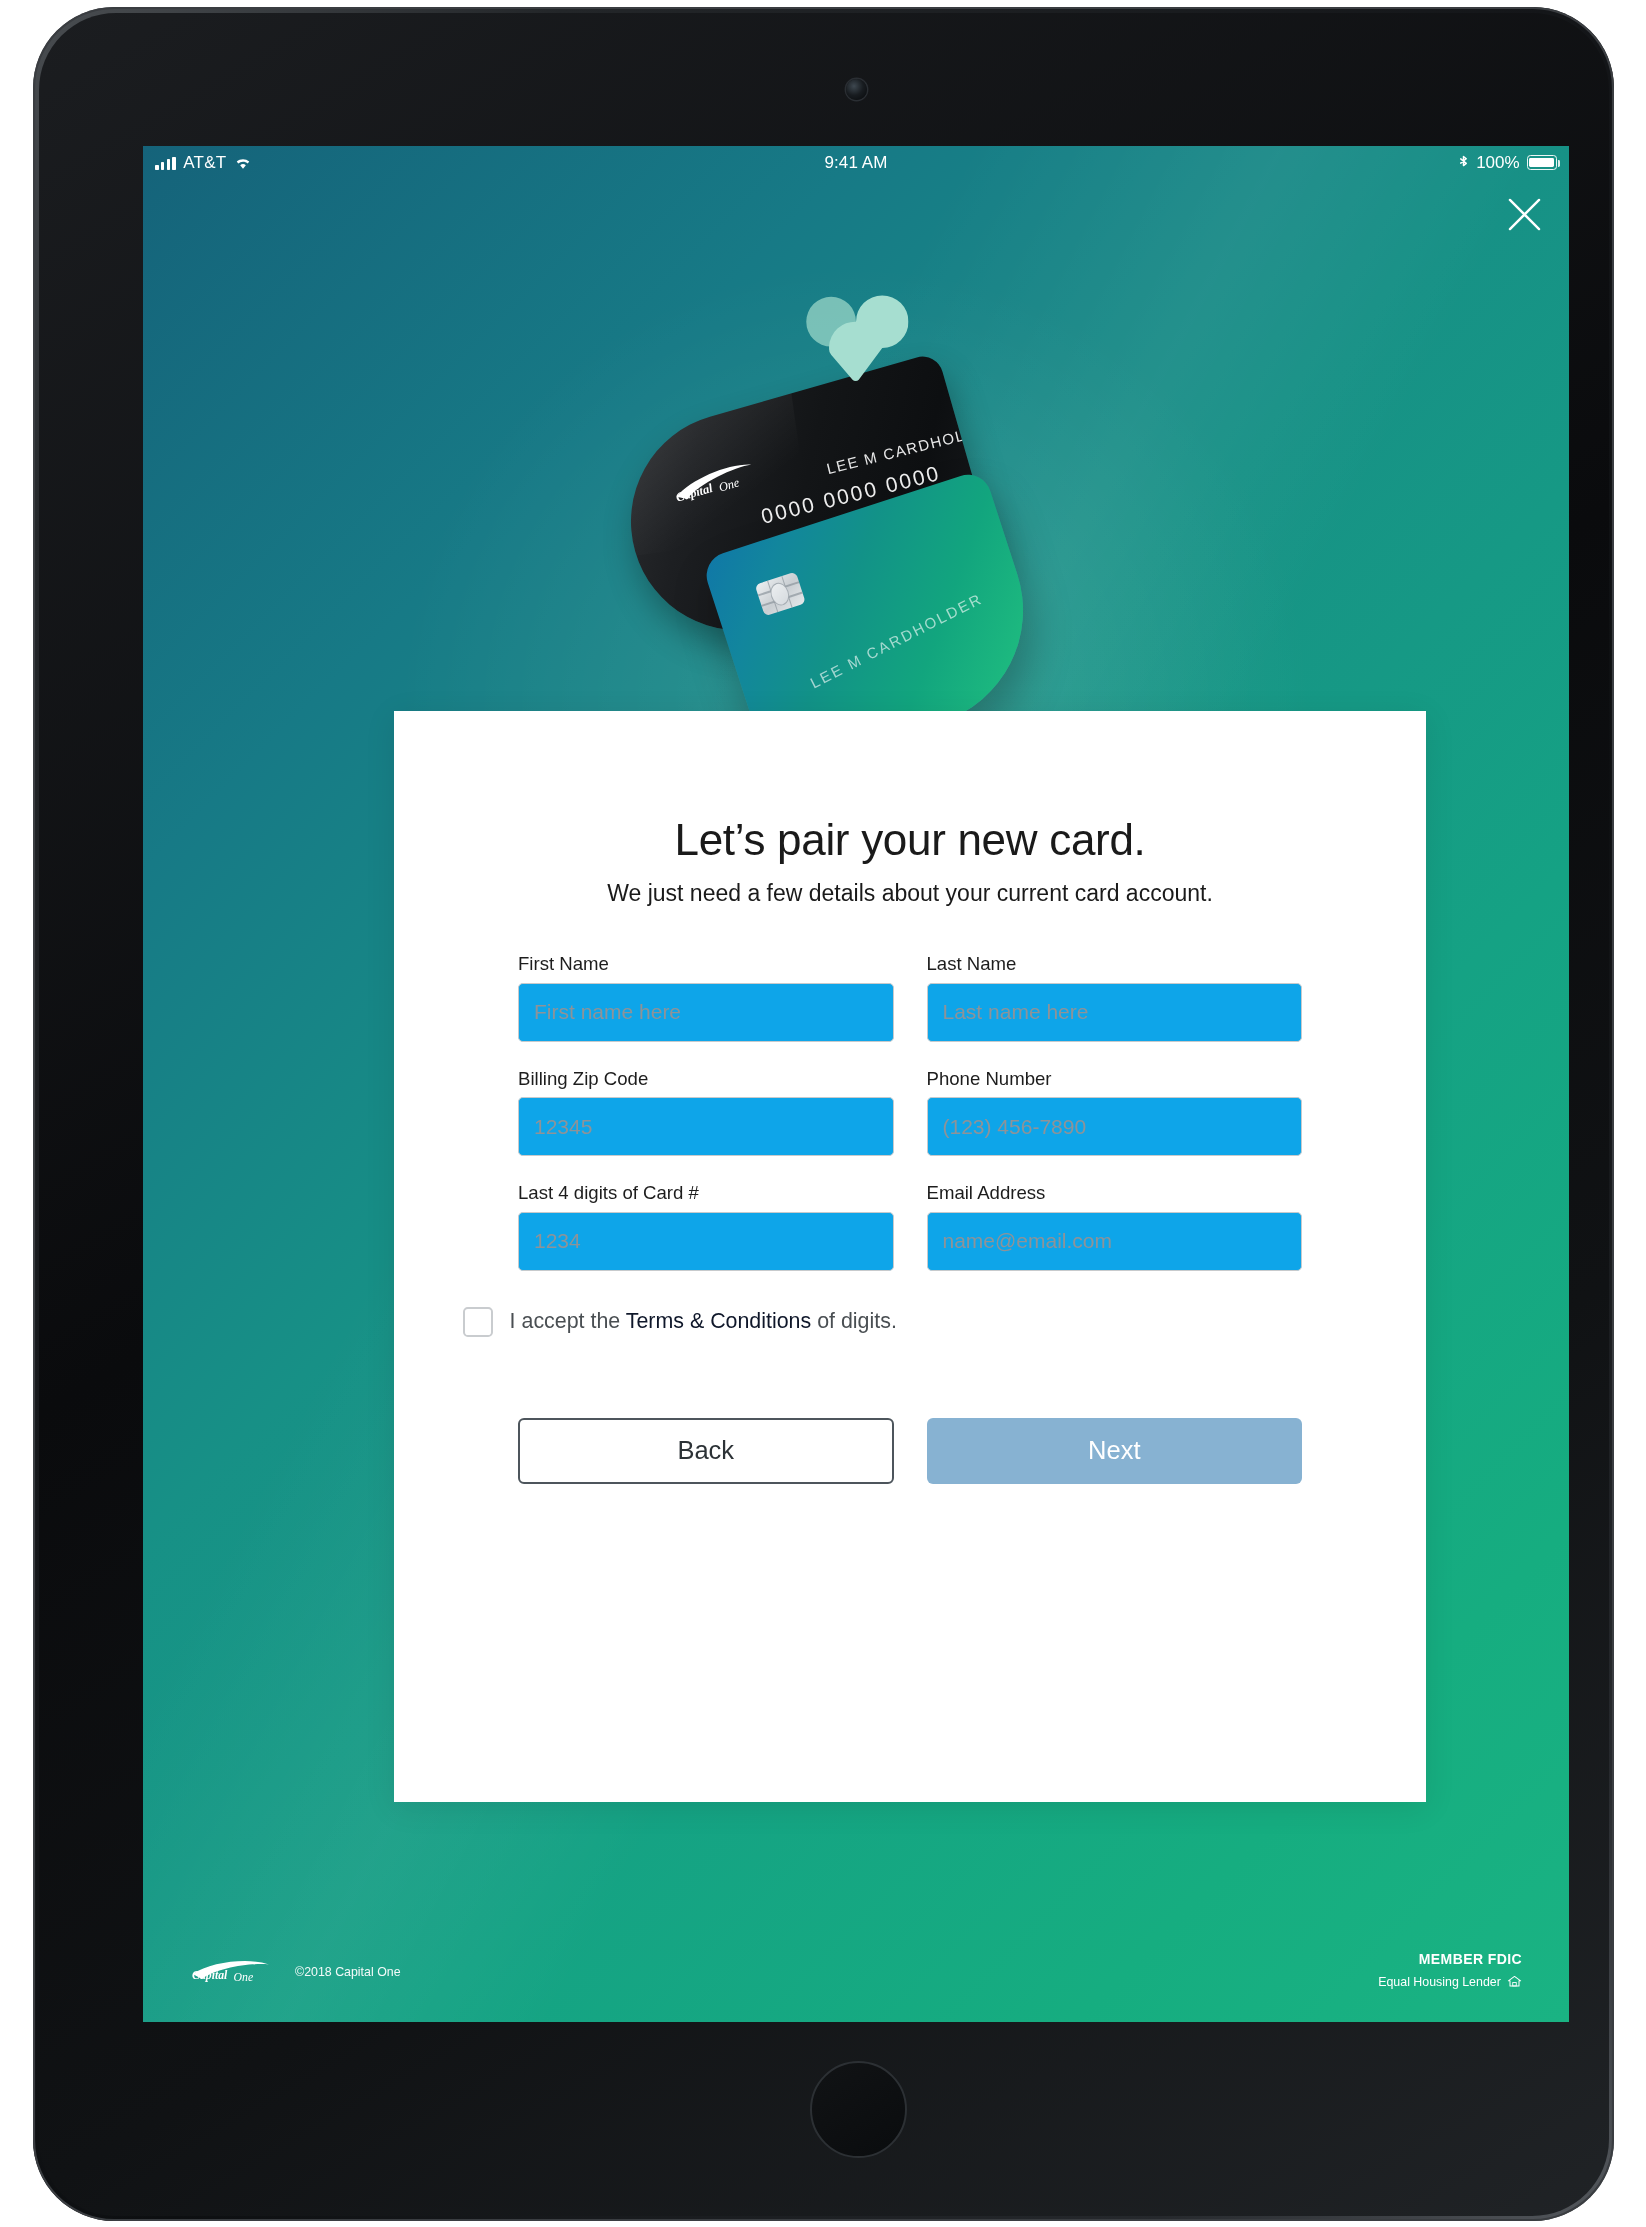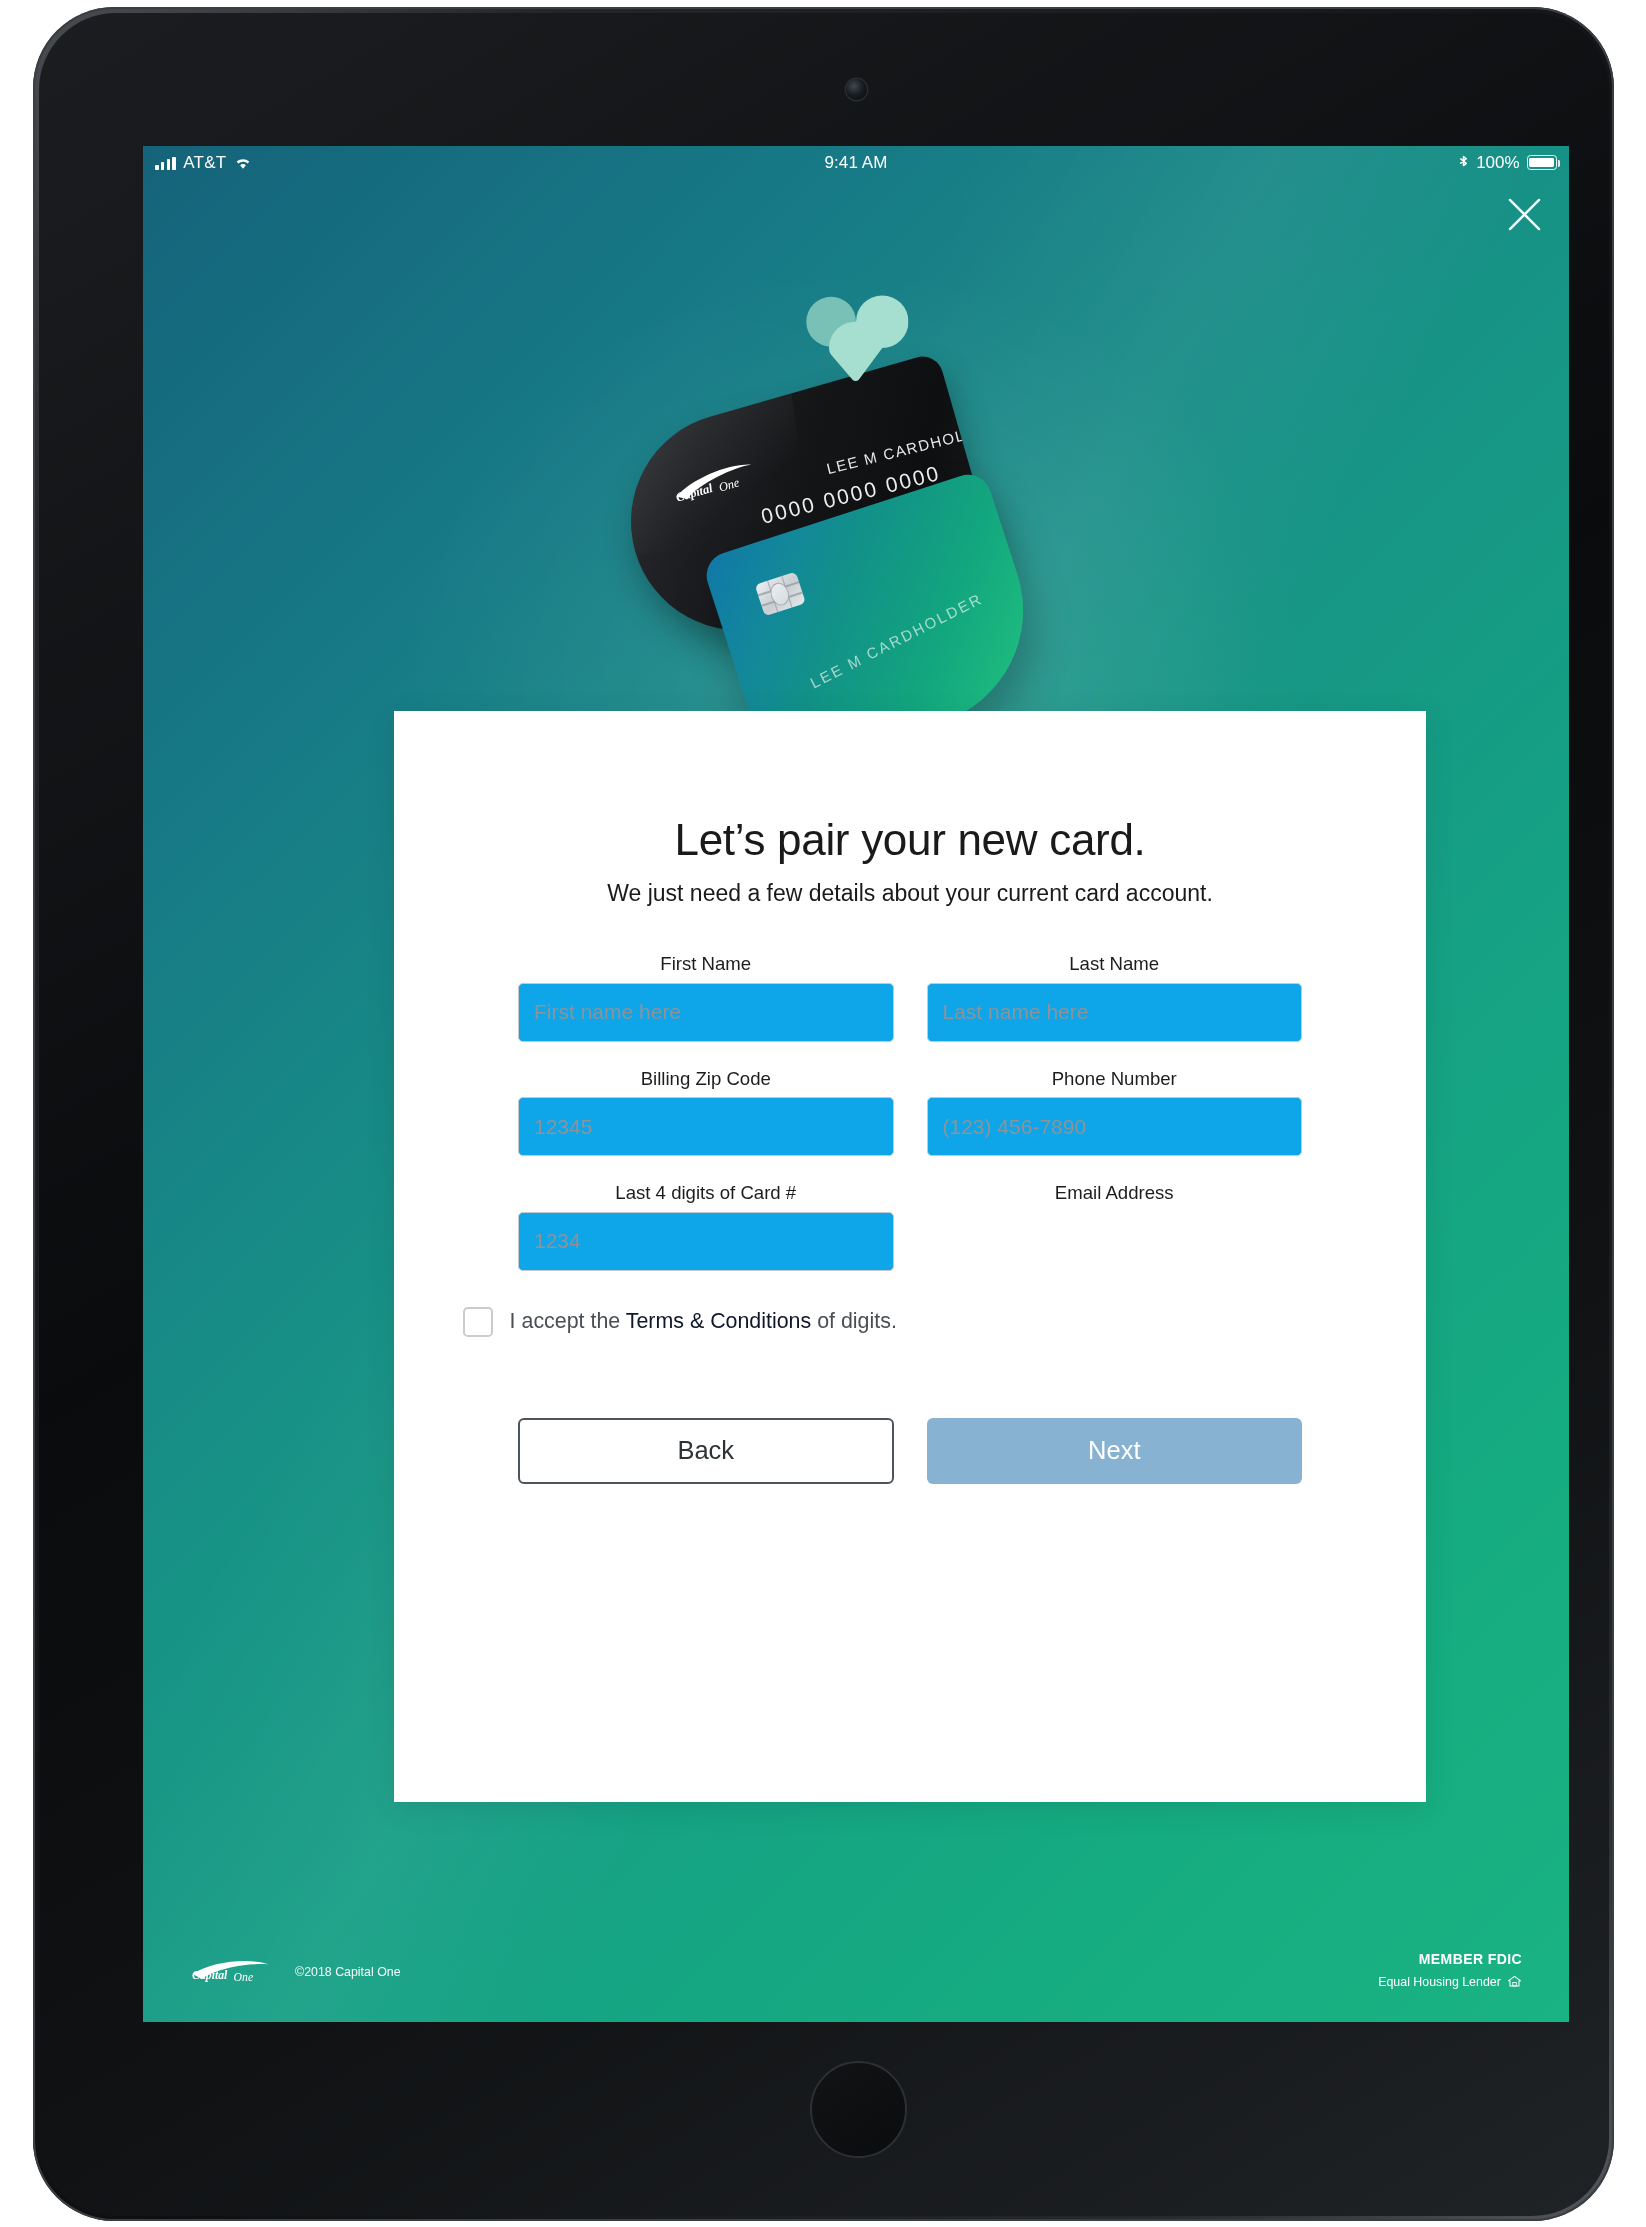--- a/index.html
+++ b/index.html
@@ -278,21 +278,20 @@
     grid-template-columns: 1fr 1fr;
     column-gap: 33px;
     row-gap: 26px;
   }
   .field-label {
     display:block;
     font-size: 18.6px;
     color: #1d1d1d;
     margin-bottom: 7.6px;
     font-weight: 400;
-    text-align: center;
   }
   .field-input {
     width: 100%;
     height: 59px;
     border: 1.4px solid #c7cacc;
     border-radius: 4.8px;
     background: #0ea5e9;
     font-family: "Liberation Sans", sans-serif;
     font-size: 21px;
     color: #222;
@@ -491,20 +490,21 @@
             <input class="field-input" type="text" placeholder="(123) 456-7890" style="">
           </div>
 
           <div>
             <label class="field-label">Last 4 digits of Card #</label>
             <input class="field-input" type="text" placeholder="1234" style="">
           </div>
 
           <div>
             <label class="field-label">Email Address</label>
+            <input class="field-input" type="text" placeholder="name@email.com" style="">
           </div>
 
         </div>
 
         <div class="terms">
           <div class="checkbox"></div>
           <div class="terms-text">
             <span>I accept the </span><a class="terms-link">Terms &amp; Conditions</a><span> of digits.</span>
           </div>
         </div>

